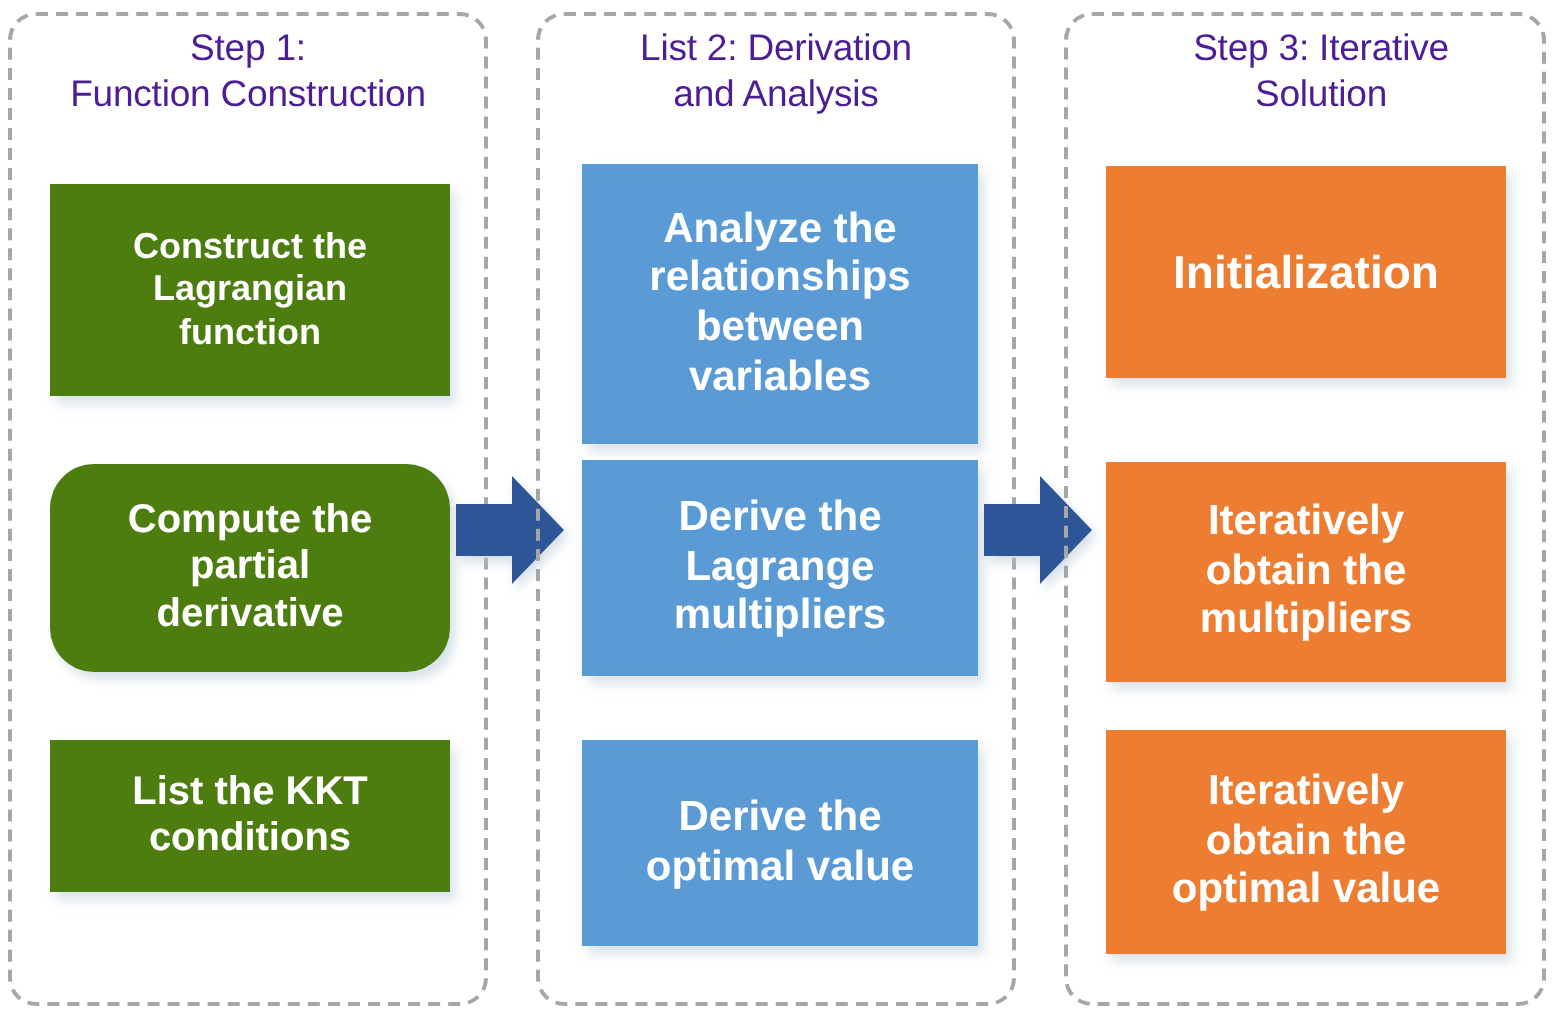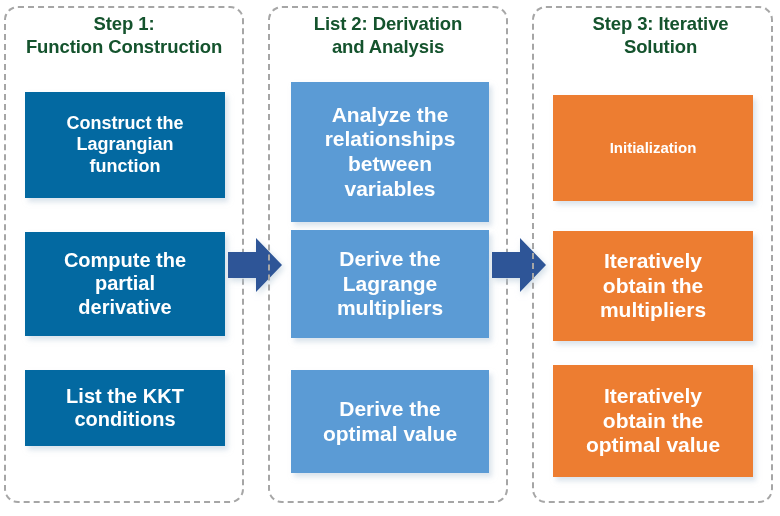--- a/index.html
+++ b/index.html
@@ -28,22 +28,22 @@
     box-sizing: border-box;
   }
   .panel-1 { left: 4px;   top: 6px; width: 240px; height: 497px; }
   .panel-2 { left: 268px; top: 6px; width: 240px; height: 497px; }
   .panel-3 { left: 532px; top: 6px; width: 241px; height: 497px; }
 
   
   .step-title {
     position: absolute;
     text-align: center;
-    color: #14532d;
-    font-weight: bold;
+    color: #4c1d95;
+    font-weight: normal;
     font-size: 18.5px;
     line-height: 1.27;
     letter-spacing: -0.1px;
     white-space: pre-line;
   }
   .title-1 { left: 6px;   top: 12px; width: 236px; }
   .title-2 { left: 270px; top: 12px; width: 236px; }
   .title-3 { left: 542px; top: 12px; width: 237px; }
 
   
@@ -54,39 +54,39 @@
     align-items: center;
     justify-content: center;
     text-align: center;
     color: #ffffff;
     font-weight: bold;
     line-height: 1.17;
     white-space: pre-line;
     box-shadow: 3px 4px 5px rgba(190, 205, 220, 0.55);
     padding: 2px 6px;
   }
-  .green  { background: #0369a1; }
+  .green  { background: #4d7c0f; }
   .blue   { background: #5b9bd5; }
   .orange { background: #ed7d31; }
 
   
   .c1 { left: 25px; width: 200px; }
   .g1 { top: 92px;  height: 106px; font-size: 18px; }
-  .g2 { top: 232px; height: 104px; font-size: 20px; }
+  .g2 { top: 232px; height: 104px; font-size: 20px; border-radius: 22px; }
   .g3 { top: 370px; height: 76px; font-size: 20px; }
 
   
   .c2 { left: 291px; width: 198px; }
   .b1 { top: 82px;  height: 140px; font-size: 21px; }
   .b2 { top: 230px; height: 108px; font-size: 21px; }
   .b3 { top: 370px; height: 103px; font-size: 21px; }
 
   
   .c3 { left: 553px; width: 200px; }
-  .o1 { top: 95px;  height: 106px; font-size: 15px; }
+  .o1 { top: 83px;  height: 106px; font-size: 23px; }
   .o2 { top: 231px; height: 110px; font-size: 21px; }
   .o3 { top: 365px; height: 112px; font-size: 21px; }
 
   
   .arrow {
     position: absolute;
     width: 54px;
     height: 58px;
     filter: drop-shadow(2px 3px 3px rgba(180, 200, 215, 0.6));
   }

